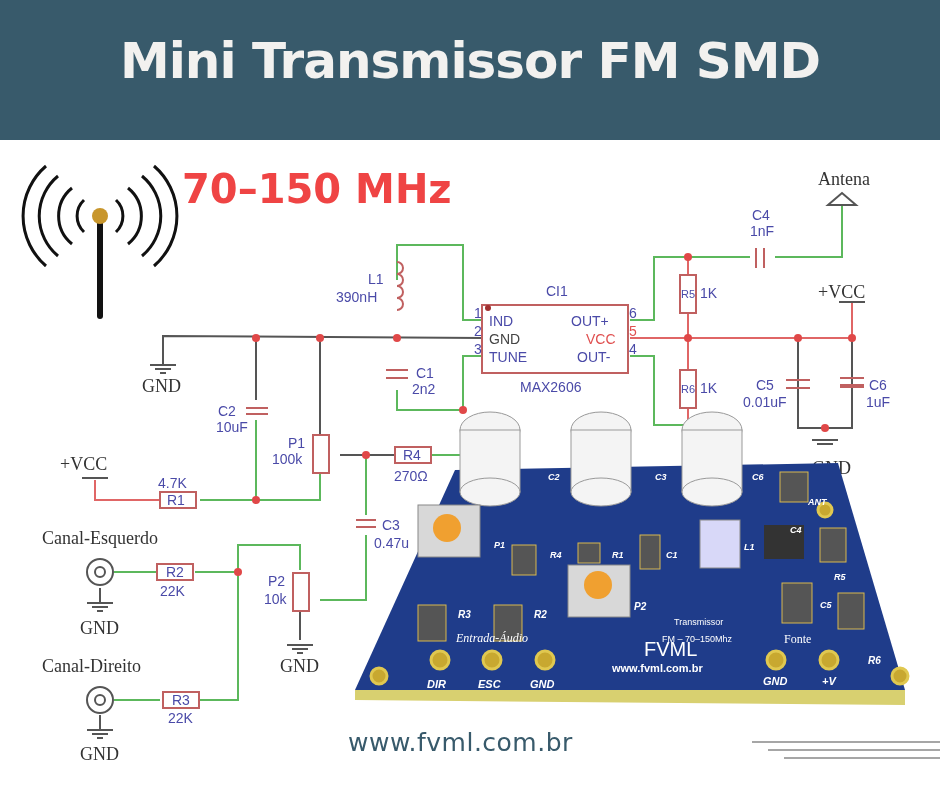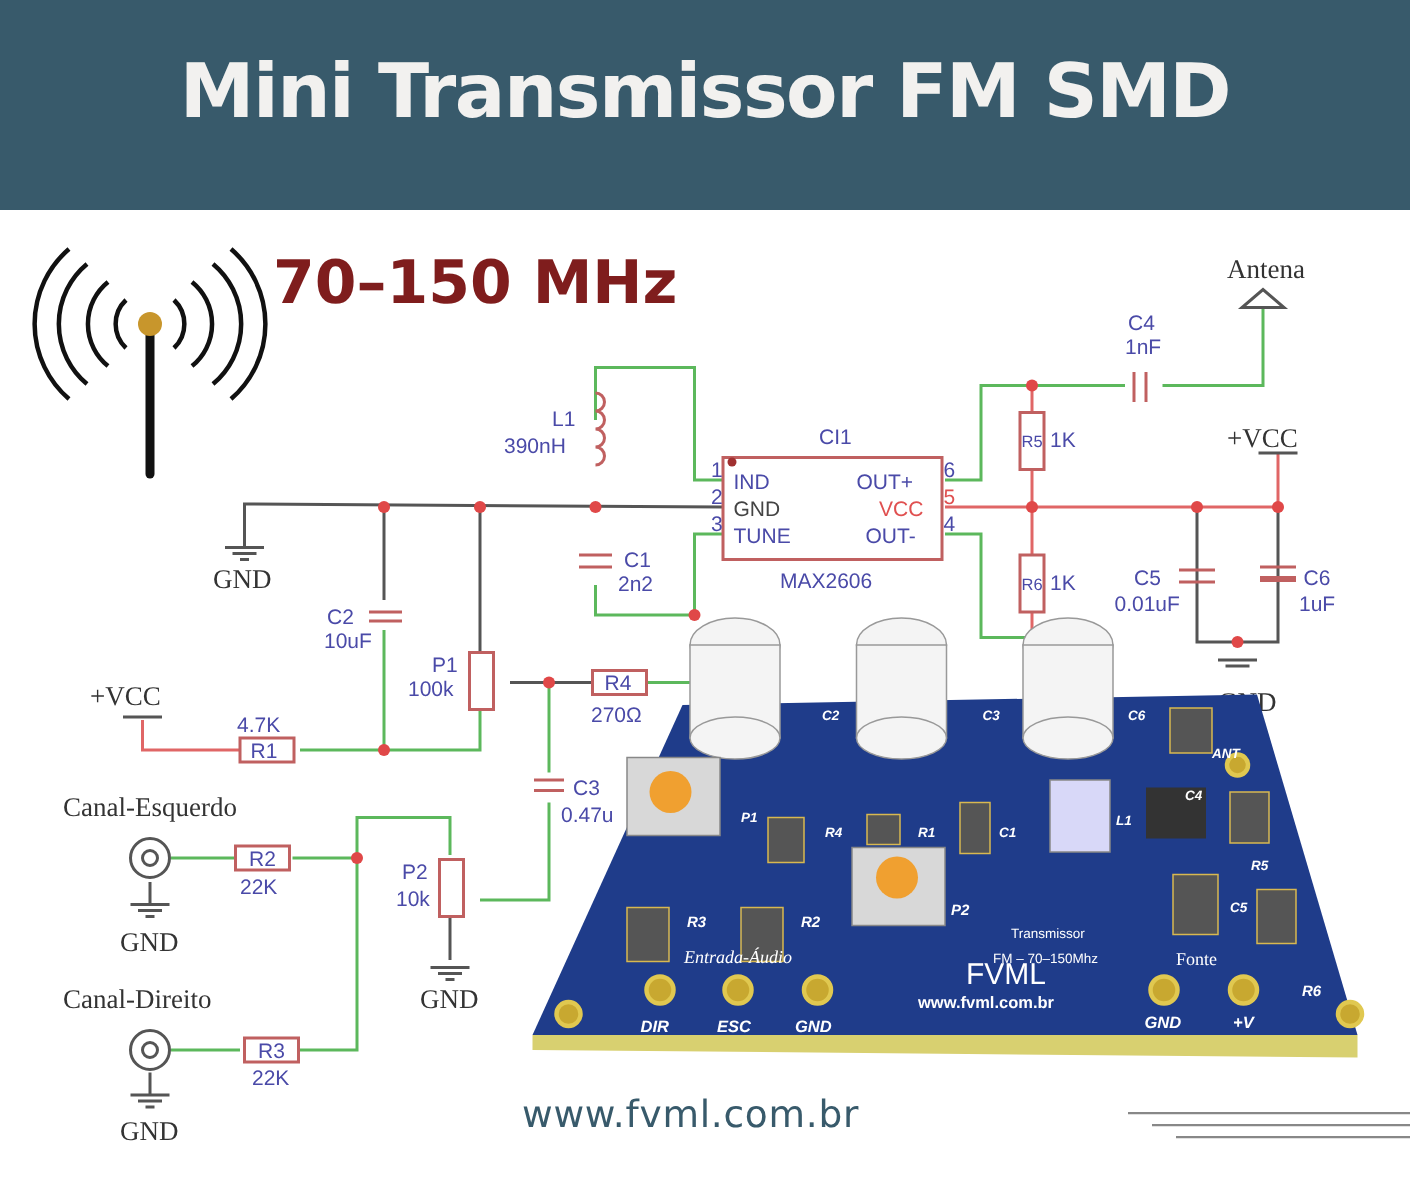--- a/index.html
+++ b/index.html
@@ -1,19 +1,19 @@
 <!DOCTYPE html>
 <html><head>
 <meta charset="utf-8">
 <style>
   html,body{margin:0;padding:0;}
   body{width:940px;height:788px;position:relative;overflow:hidden;background:#ffffff;font-family:"DejaVu Sans",sans-serif;}
   .banner{position:absolute;left:0;top:0;width:940px;height:140px;background:#385a6b;}
   .banner-title{position:absolute;left:0;top:32px;width:940px;text-align:center;color:#f2f1ef;font-family:"DejaVu Sans",sans-serif;font-weight:bold;font-size:50px;letter-spacing:-1px;}
-  .freq{position:absolute;left:182px;top:166px;color:#7f1d1d;font-family:"DejaVu Sans",sans-serif;font-weight:bold;font-size:40px;}
+  .freq{position:absolute;left:182px;top:166px;color:#ef4444;font-family:"DejaVu Sans",sans-serif;font-weight:bold;font-size:40px;}
   .footer-url{position:absolute;left:348px;top:728px;color:#385a6b;font-family:"DejaVu Sans",sans-serif;font-size:25px;letter-spacing:0.5px;}
   svg{position:absolute;left:0;top:0;}
   .lbl{font-family:"Liberation Sans",sans-serif;fill:#4a4aa8;font-size:14px;}
   .serif{font-family:"Liberation Serif",serif;fill:#333;font-size:18px;}
   .pcb-txt{font-family:"Liberation Sans",sans-serif;fill:#ffffff;font-weight:bold;font-style:italic;}
 </style>
 </head>
 <body>
 
 <div class="banner">

